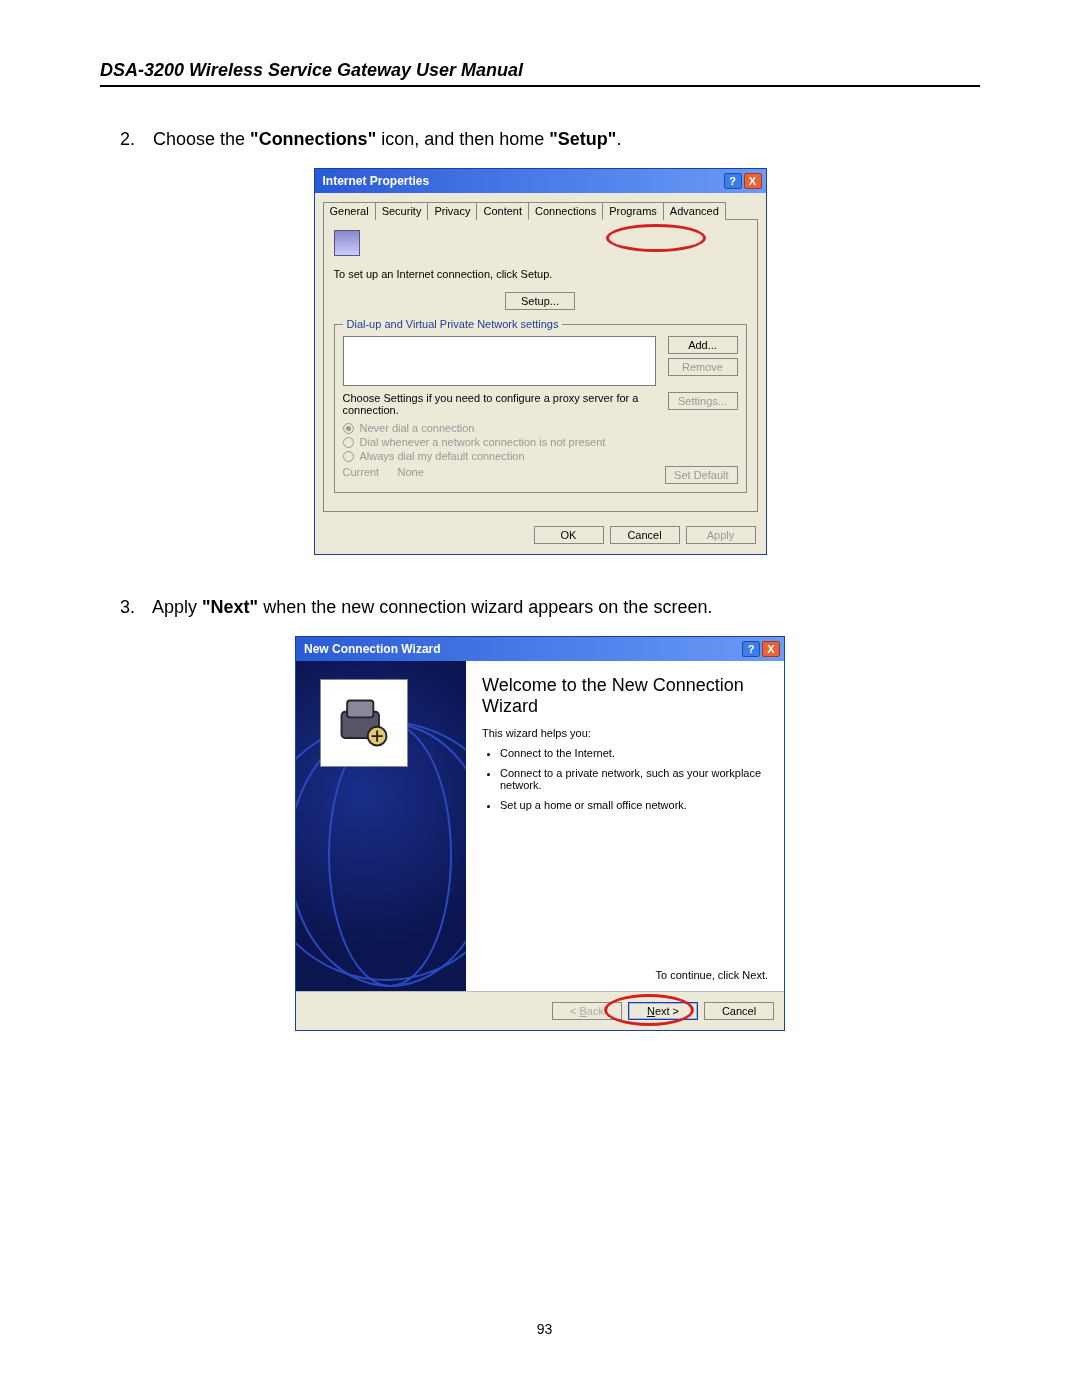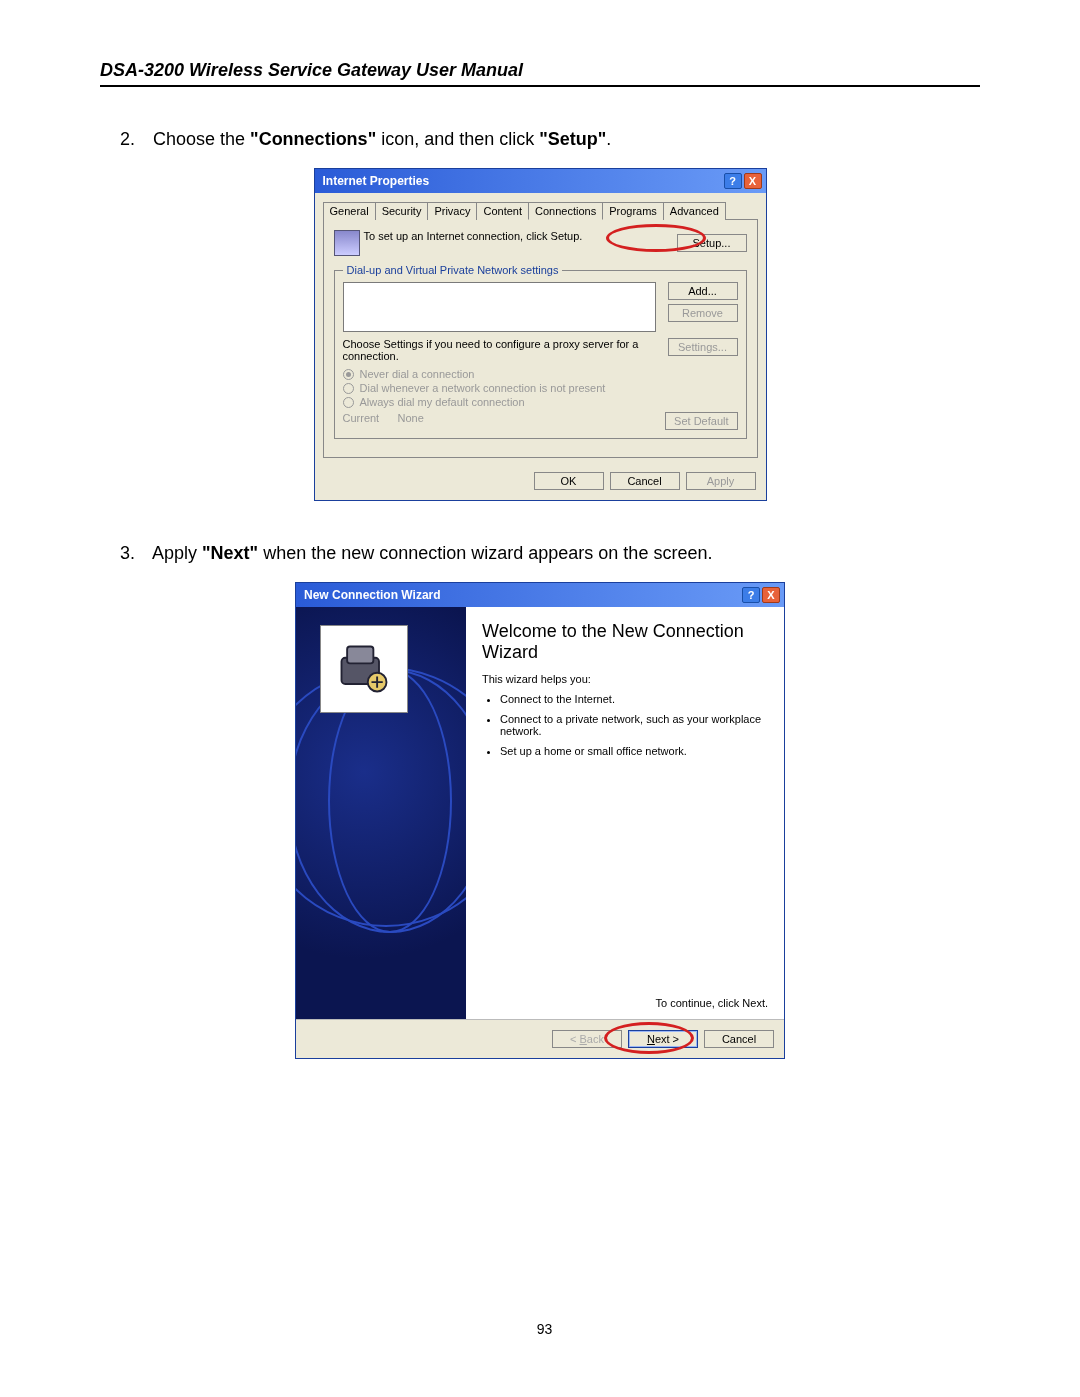--- a/index.html
+++ b/index.html
@@ -84,21 +84,21 @@
     background:#ece9d8;
     font-weight:normal;
     border-bottom:1px solid #ece9d8;
     z-index:2;
   }
   .tabpanel {
     border:1px solid #888;
     padding:10px 10px 8px 10px;
     background:#ece9d8;
   }
-  .row { display:flex; align-items:flex-start; gap:4px; margin-bottom:8px; }
+  .row { display:flex; align-items:flex-start; gap:12px; margin-bottom:8px;flex-direction:column; }
   .icon-net {
     width:26px; height:26px;
     background: linear-gradient(#88c, #ccf);
     border:1px solid #557;
     flex:none;
   }
   .btn {
     border:1px solid #888;
     background:#ece9d8;
     padding:2px 8px;
@@ -141,21 +141,21 @@
 
   
   .dlg2 {
     display:inline-block;
     width:490px;
     border:1px solid #1a3f9c;
     background:#ece9d8;
     text-align:left;
     font-size:11px;
   }
-  .dlg2 .body { display:flex; background:#fff; height:412px; }
+  .dlg2 .body { display:flex; background:#fff; height:330px; }
   .side {
     width:170px;
     background: radial-gradient(circle at 40% 40%, #1a2e8a 0%, #0b1550 70%);
     position:relative;
     overflow:hidden;
   }
   .side .globe {
     position:absolute; left:-40px; top:60px; width:260px; height:260px;
     border:2px solid #2a4ac0; border-radius:50%;
   }
@@ -197,21 +197,21 @@
 
   .rel { position:relative; display:inline-block; }
 </style>
 </head>
 <body>
 
 <div class="header-line">DSA-3200 Wireless Service Gateway User Manual</div>
 
 <p class="step">
   <span class="num">2.</span>
-  <span>Choose the </span><span class="bold">"Connections"</span><span> icon, and then click </span><span class="bold">"Setup"</span><span>.</span>
+  <span>Choose the </span><span class="bold">"Connections"</span><span> icon, and then home </span><span class="bold">"Setup"</span><span>.</span>
 </p>
 
 <div class="figure-wrap">
   <div class="rel">
     <div class="dlg1">
       <div class="titlebar">
         <span>Internet Properties</span>
         <span class="ctrls">
           <span class="tbtn help">?</span>
           <span class="tbtn">X</span>

